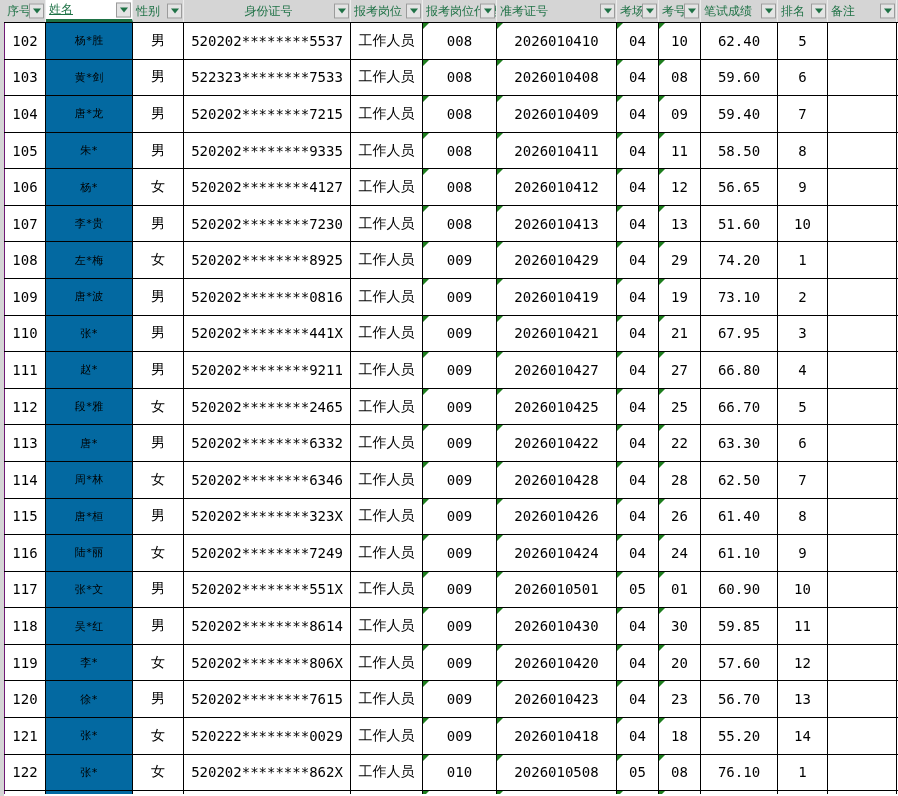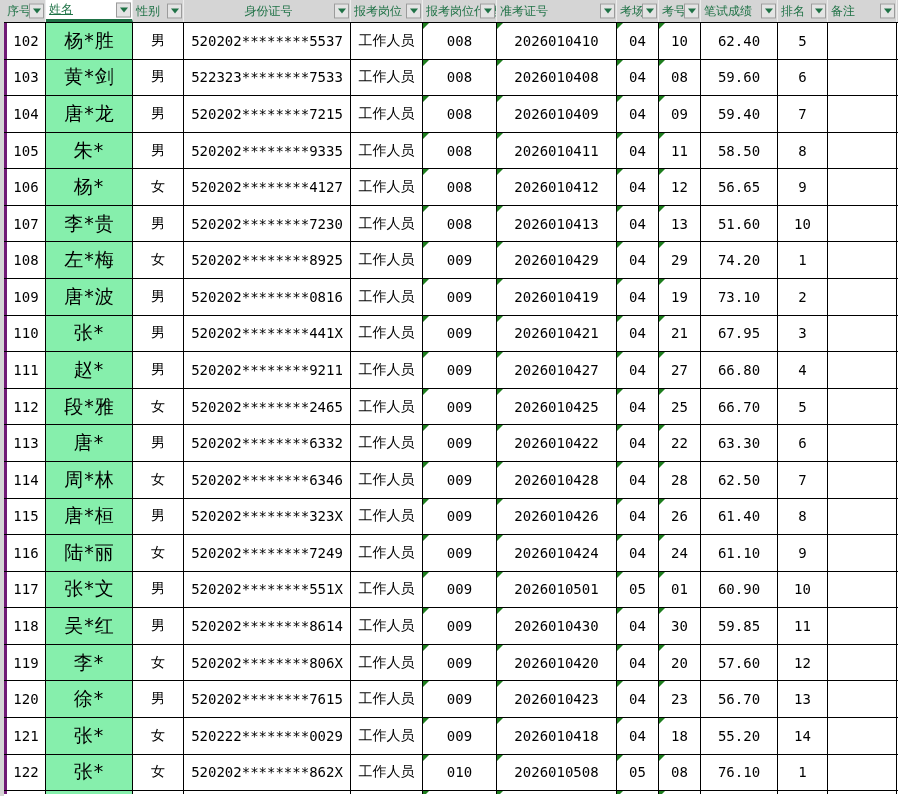--- a/index.html
+++ b/index.html
@@ -37,22 +37,22 @@
   
   .rows{display:flex;flex-direction:column;height:771px;border-top:1px solid #000;}
   .row{flex:1;display:flex;border-bottom:1px solid #000;background:#ffffff;}
   .row.partial{flex:none;height:3px;border-bottom:none;}
   .cell{
     position:relative;box-sizing:border-box;
     border-right:1px solid #000;
     display:flex;align-items:center;justify-content:center;
     font-size:14px;color:#000;overflow:hidden;white-space:nowrap;
   }
-  .cell:first-child{border-left:3px solid #701a75;}
-  .cell.name{background:#86efac;font-size:19px;}
+  .cell:first-child{border-left:1px solid #701a75;}
+  .cell.name{background:#0369a1;font-size:11px;}
   .indicator{
     position:absolute;top:0;left:0;width:0;height:0;
     border-top:6px solid #1e7e1e;border-right:6px solid transparent;
   }
 
   
   .c0{width:42px;}  .c1{width:87px;}  .c2{width:51px;font-family:Liberation Mono, monospace;}  .c3{width:167px;justify-content:center;}
   .c4{width:72px;}  .c5{width:74px;}  .c6{width:120px;} .c7{width:42px;}
   .c8{width:42px;}  .c9{width:77px;}  .c10{width:50px;} .c11{width:69px;}
 </style>

